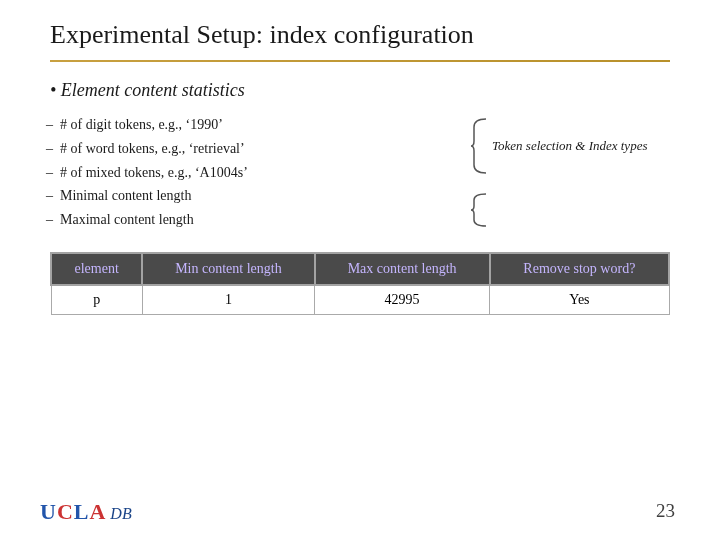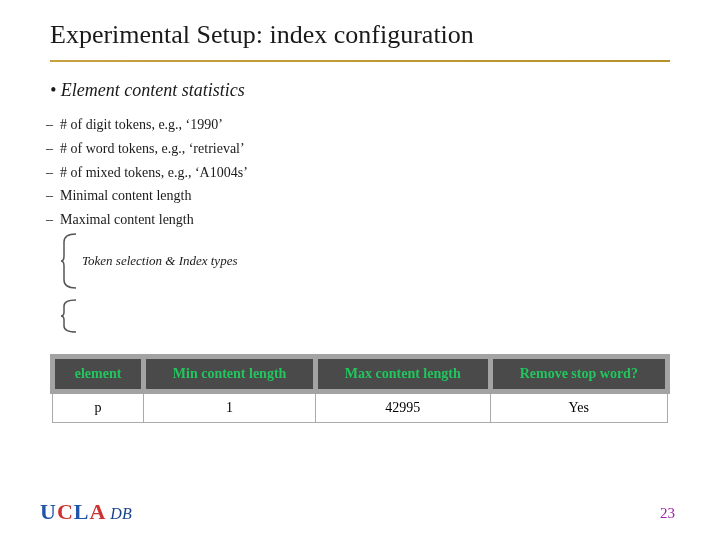--- a/index.html
+++ b/index.html
@@ -35,21 +35,21 @@
 
     .section-heading {
       font-size: 18px;
       color: #1a1a1a;
       margin-bottom: 12px;
       font-style: italic;
     }
 
     .bullet-section {
       display: flex;
-      flex-direction: column;
+      flex-direction: row;
       margin-bottom: 20px;
     }
 
     .bullets {
       flex: 1;
     }
 
     .bullet-item {
       font-size: 14px;
       color: #1a1a1a;
@@ -100,25 +100,25 @@
     
     .data-table {
       width: 100%;
       border-collapse: collapse;
       font-size: 14px;
       margin-bottom: 15px;
     }
 
     .data-table th {
       background: #4a4a4a;
-      color: #22c55e;
+      color: #c4b5fd;
       padding: 7px 12px;
       text-align: center;
-      font-weight: bold;
-      border: 5px solid #a3a3a3;
+      font-weight: normal;
+      border: 2px solid #a3a3a3;
     }
 
     .data-table td {
       padding: 6px 12px;
       text-align: center;
       border: 1px solid #aaa;
       background: #ffffff;
     }
 
     .data-table tr:nth-child(even) td {
@@ -152,22 +152,22 @@
       color: #1a4488;
       margin-left: 2px;
       align-self: flex-end;
       margin-bottom: 2px;
     }
 
     .page-number {
       position: absolute;
       bottom: 18px;
       right: 45px;
-      font-size: 15px;
-      color: #a21caf;
+      font-size: 19px;
+      color: #404040;
       text-align: right;
     }
   </style>
 </head>
 <body>
 
 <div class="slide">
   <h1 class="title">Experimental Setup: index configuration</h1>
   <div class="divider"></div>
 

